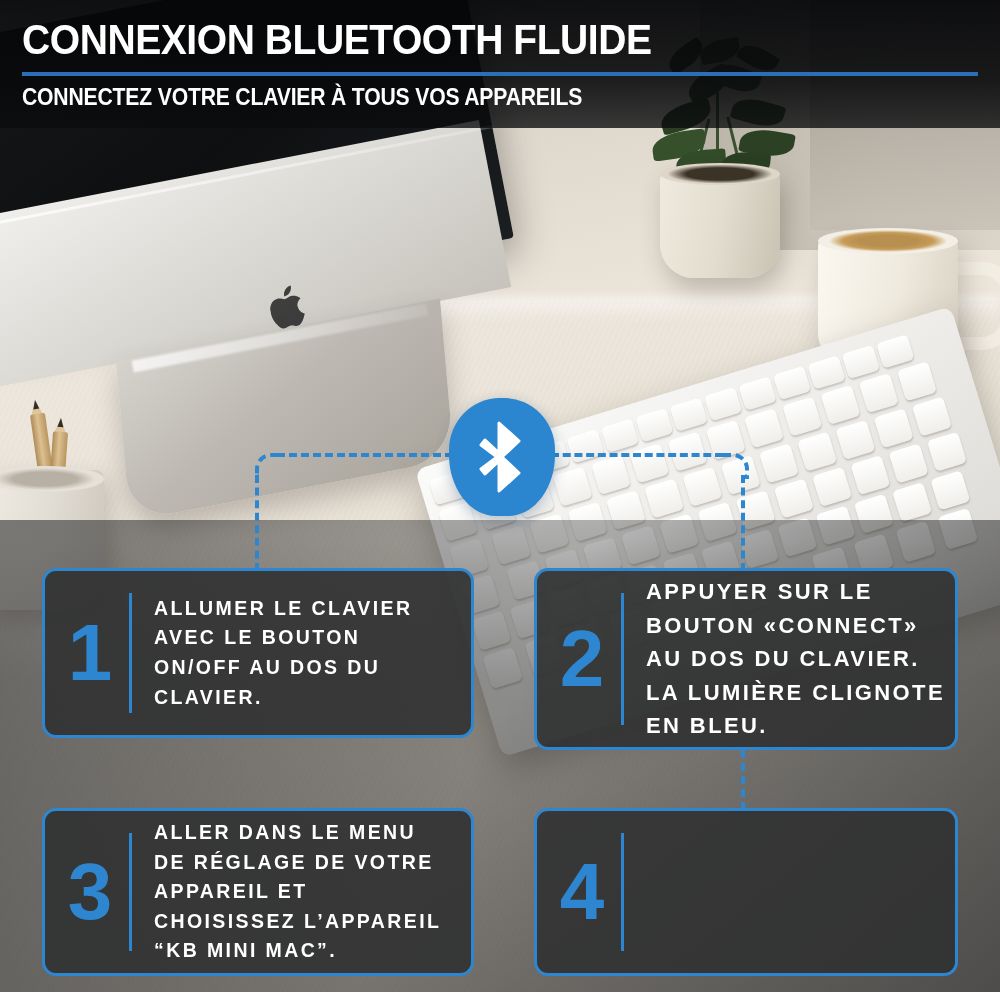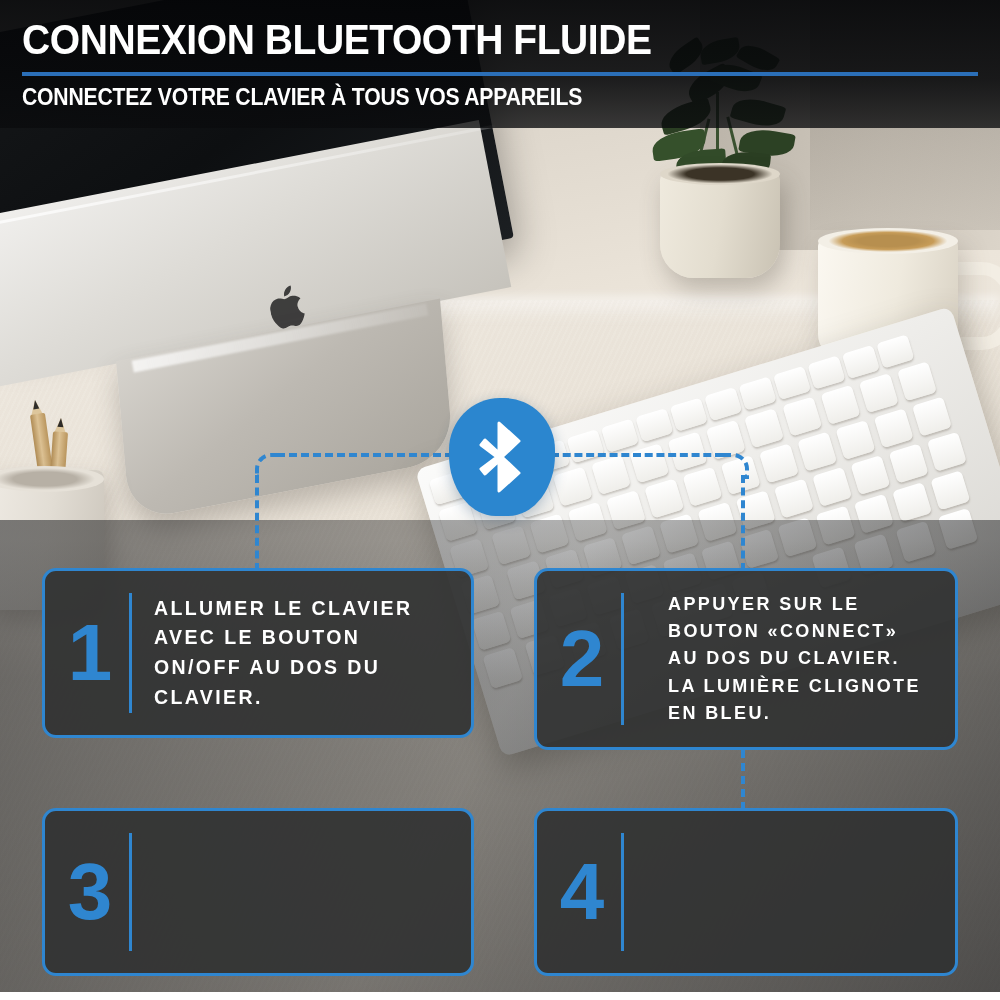--- a/index.html
+++ b/index.html
@@ -290,21 +290,21 @@
     padding:0 10px 0 22px;
     white-space:pre-line;
   }
 
   #card1{left:42px;top:568px;width:432px;height:170px;}
   #card2{left:534px;top:568px;width:424px;height:182px;}
   #card3{left:42px;top:808px;width:432px;height:168px;}
   #card4{left:534px;top:808px;width:424px;height:168px;}
 
   #card1 .txt{font-size:19.5px;}
-  #card2 .txt{font-size:18px;margin-left:22px;}
+  #card2 .txt{font-size:22px;}
   #card3 .txt{font-size:19.5px;}
   #card4 .txt{font-size:19.5px;}
 </style>
 </head>
 <body>
 
 <div class="stage">
 
   <div class="scene">
 
@@ -492,20 +492,25 @@
     <div class="txt">APPUYER SUR LE
 BOUTON «CONNECT»
 AU DOS DU CLAVIER.
 LA LUMIÈRE CLIGNOTE
 EN BLEU.</div>
   </div>
 
   <div class="card" id="card3">
     <div class="num">3</div>
     <div class="sep"></div>
+    <div class="txt">ALLER DANS LE MENU
+DE RÉGLAGE DE VOTRE
+APPAREIL ET
+CHOISISSEZ L’APPAREIL
+“KB MINI MAC”.</div>
   </div>
 
   <div class="card" id="card4">
     <div class="num">4</div>
     <div class="sep"></div>
   </div>
 
 </div>
 
 </body></html>

